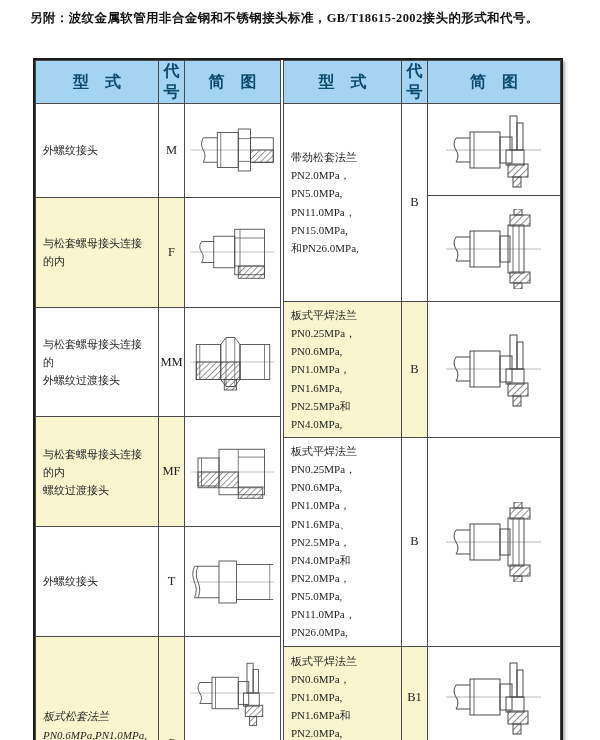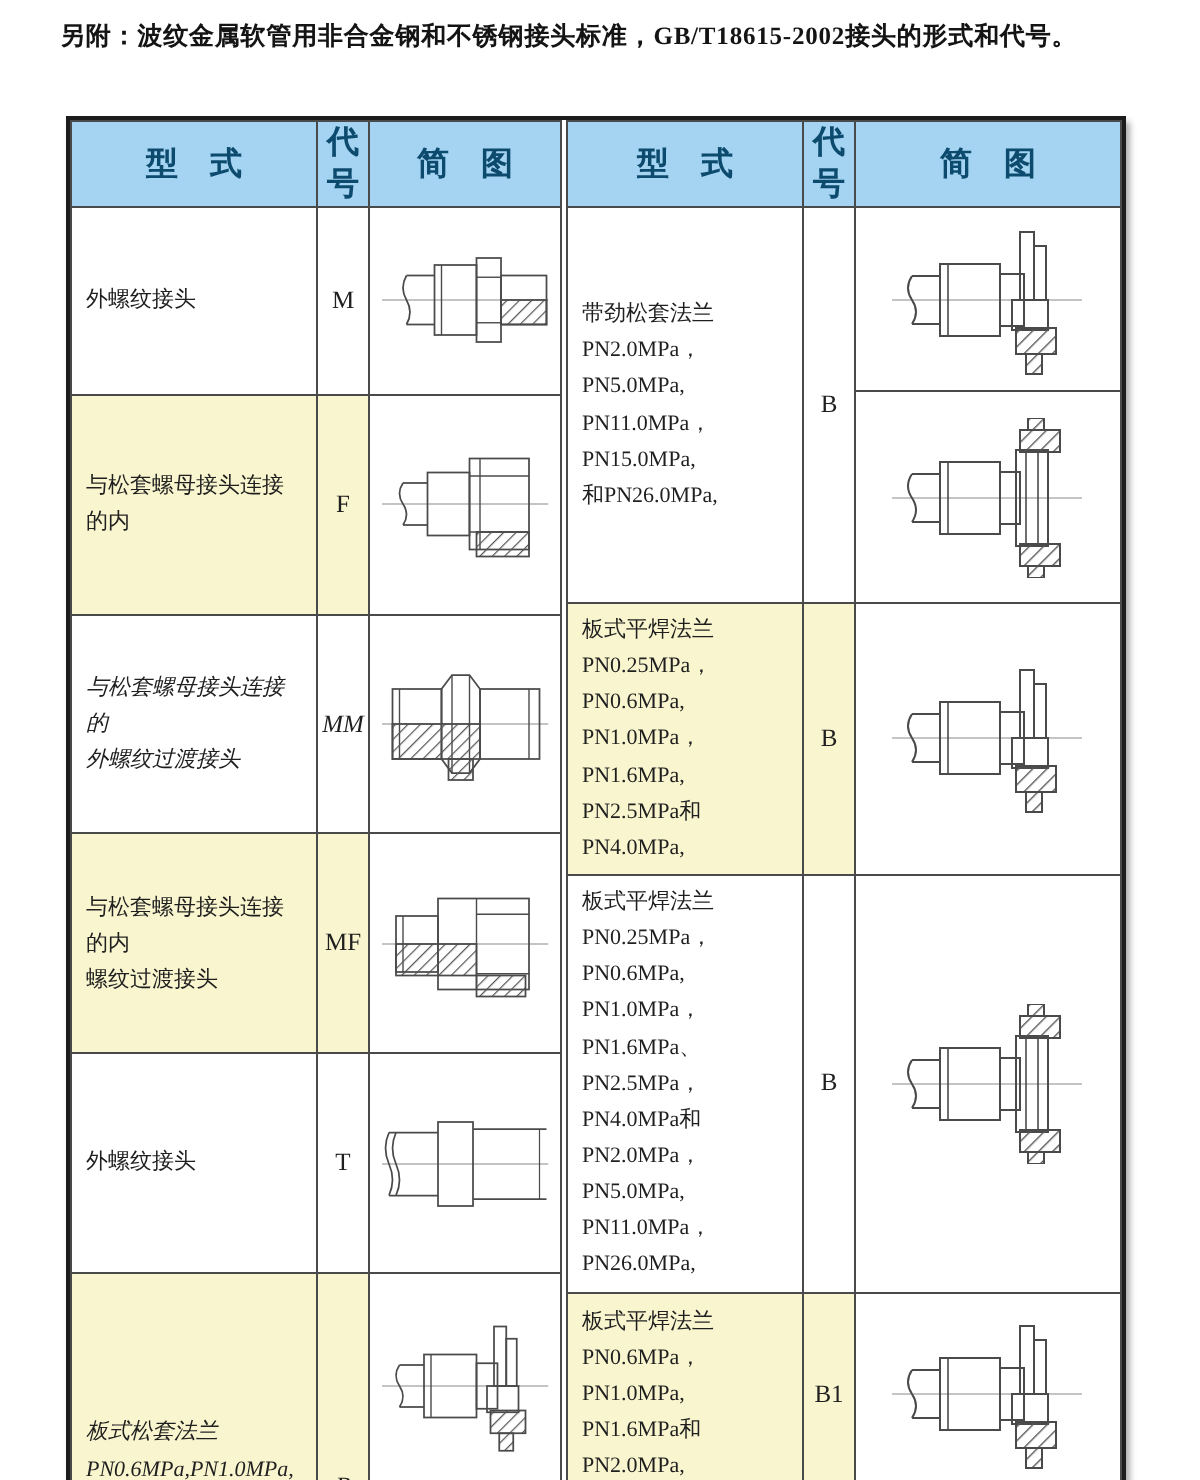--- a/index.html
+++ b/index.html
@@ -82,21 +82,21 @@
                 <path d="M14,28 q-4,6 0,12 q4,6 0,12" fill="none" stroke="#4a4a4a" stroke-width="1"></path>
                 <rect x="28" y="22" width="24" height="36" fill="none" stroke="#4a4a4a" stroke-width="1"></rect>
                 <rect x="52" y="14" width="34" height="52" fill="none" stroke="#4a4a4a" stroke-width="1"></rect>
                 <line x1="58" y1="14" x2="58" y2="66" stroke="#4a4a4a" stroke-width="0.8"></line>
                 <line x1="52" y1="24" x2="86" y2="24" stroke="#4a4a4a" stroke-width="0.8"></line>
                 <line x1="52" y1="56" x2="86" y2="56" stroke="#4a4a4a" stroke-width="0.8"></line>
                 <rect x="56" y="56" width="30" height="14" fill="url(#hatch)" stroke="#4a4a4a" stroke-width="1"></rect>
               </svg>
             </td>
           </tr>
-          <tr style="height: 90px; font-style: italic;">
+          <tr style="height: 90px;">
             <td rowspan="1" class="type">与松套螺母接头连接的
 外螺纹过渡接头</td>
             <td rowspan="1" class="code">MM</td>
             <td class="diagram">
               <svg viewBox="0 0 100 80">
                 <line x1="2" y1="40" x2="97" y2="40" stroke="#8a8a8a" stroke-width="0.6"></line>
                 <rect x="8" y="20" width="28" height="40" fill="none" stroke="#4a4a4a" stroke-width="1"></rect>
                 <line x1="12" y1="20" x2="12" y2="60" stroke="#4a4a4a" stroke-width="0.8"></line>
                 <polygon points="36,20 42,12 52,12 58,20 58,60 52,68 42,68 36,60" fill="none" stroke="#4a4a4a" stroke-width="1"></polygon>
                 <line x1="42" y1="12" x2="42" y2="68" stroke="#4a4a4a" stroke-width="0.8"></line>

